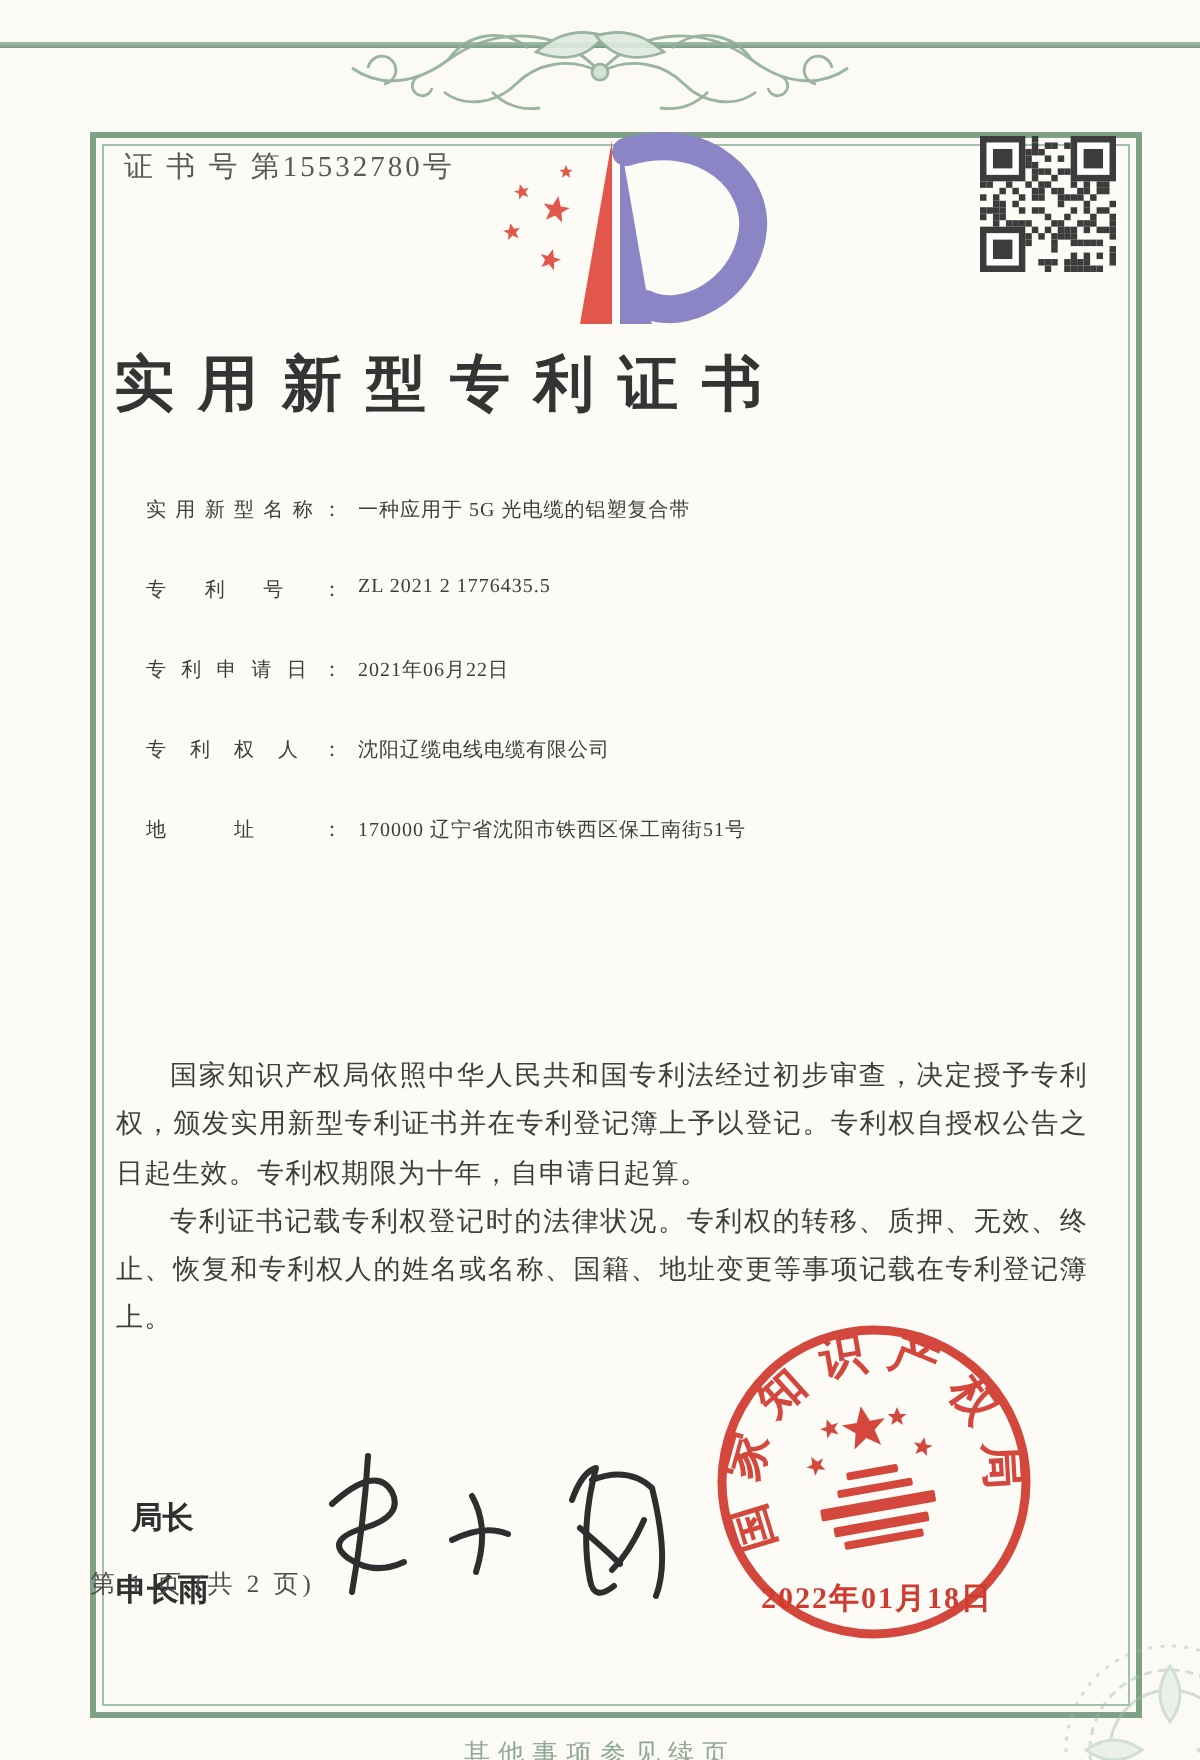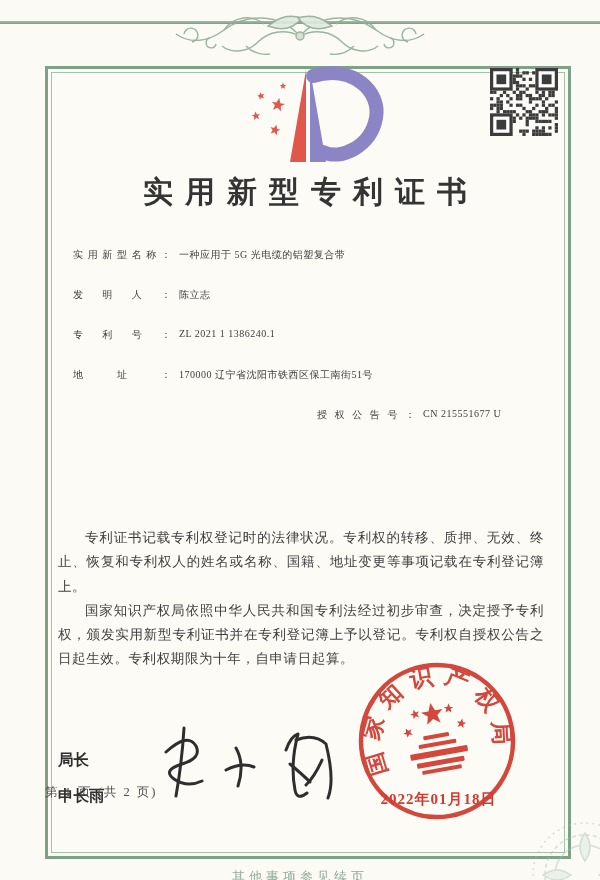--- a/index.html
+++ b/index.html
@@ -17,36 +17,36 @@
          border:3px solid #7fa287;background:#fcfbf6;}
   .frame-inner{position:absolute;inset:3px;border:1px solid #a3c2aa;}
 
   .cert-no{position:absolute;left:62px;top:74px;font-size:14.5px;color:#5a5a5a;
            letter-spacing:1.5px;}
 
   .logo{position:absolute;left:233px;top:58px;width:160px;height:112px;}
   .qr{position:absolute;left:490px;top:68px;width:68px;height:68px;}
 
   .title{position:absolute;left:45px;top:172px;width:520px;margin:0;
-         text-align:center;font-size:30px;font-weight:600;color:#343434;
+         font-size:30px;font-weight:600;color:#343434;
          letter-spacing:12px;text-indent:12px;}
 
   .content{position:absolute;left:58px;top:248px;width:486px;}
   .row{height:40px;font-size:10px;position:relative;white-space:nowrap;margin-left:15px;}
   .lbl{display:inline-block;width:98px;text-align:justify;text-align-last:justify;
        vertical-align:top;color:#3d3d3d;}
   .val{margin-left:8px;color:#3d3d3d;letter-spacing:.5px;}
   .pair2{position:absolute;left:244px;top:0;}
 
   .paras{position:absolute;left:58px;top:526px;width:486px;}
   .paras p{margin:0;font-size:13.5px;line-height:1.8;text-indent:2em;
            text-align:justify;letter-spacing:.6px;color:#3f3f3f;}
 
   .director{position:absolute;left:58px;top:742px;font-size:15.5px;font-weight:600;
-            color:#2f2f2f;line-height:36px;}
+            color:#2f2f2f;line-height:36px;text-align:center;}
   .signature{position:absolute;left:138px;top:718px;width:205px;height:100px;}
 
   .seal-wrap{position:absolute;left:352px;top:656px;width:170px;height:170px;
              transform:rotate(-10deg);opacity:.92;}
   .seal-date{position:absolute;left:366px;top:790px;width:145px;text-align:center;
              color:#cf3b30;font-size:15px;font-weight:700;letter-spacing:1px;}
 
   .green-orn{position:absolute;left:505px;top:795px;width:160px;height:160px;opacity:.45;}
 
   .footer{position:absolute;left:45px;top:784px;width:468px;text-align:left;
@@ -73,20 +73,21 @@
       </g>
       <use href="#flhalf" transform="translate(300,0) scale(-1,1)"></use>
       <circle cx="150" cy="34" r="4" fill="#cfe0d3"></circle>
     </g>
   </svg>
 
   <div class="frame">
     <div class="frame-inner"></div>
   </div>
 
+  <div class="cert-no">证 书 号 第15532780号</div>
 
   <svg class="logo" viewBox="0 0 160 112">
     <defs>
       <path id="st" d="M0,-10 L2.9,-3.1 L9.5,-3.1 L4.2,1.2 L5.9,8.1 L0,4 L-5.9,8.1 L-4.2,1.2 L-9.5,-3.1 L-2.9,-3.1 Z"></path>
     </defs>
     <path d="M80,18 C120,6 148,34 143,60 C138,88 108,103 90,94" stroke="#8b84c5" stroke-width="14" fill="none" stroke-linecap="round"></path>
     <path d="M73,12 L57,104 L73,104 Z" fill="#e2574b"></path>
     <path d="M77,12 L77,104 L93,104 Z" fill="#8b84c5"></path>
     <g fill="#e2574b">
       <use href="#st" transform="translate(50,28) scale(.35)"></use>
@@ -238,36 +239,38 @@
       <rect x="8" y="64" width="12" height="12" fill="#3c3c3c"></rect>
     </svg>
 
   <h1 class="title">实用新型专利证书</h1>
 
   <div class="content">
     <div class="row">
       <span class="lbl">实用新型名称：</span><span class="val">一种应用于 5G 光电缆的铝塑复合带</span>
     </div>
     <div class="row">
-      <span class="lbl">发明人：</span><span class="val">陈立志</span>
-    </div>
-    <div class="row">
-      <span class="lbl">专利号：</span><span class="val">ZL 2021 1 1386240.1</span>
+      <span class="lbl">专利号：</span><span class="val">ZL 2021 2 1776435.5</span>
+    </div>
+    <div class="row">
+      <span class="lbl">专利申请日：</span><span class="val">2021年06月22日</span>
+    </div>
+    <div class="row">
+      <span class="lbl">专利权人：</span><span class="val">沈阳辽缆电线电缆有限公司</span>
     </div>
     <div class="row">
       <span class="lbl">地址：</span><span class="val">170000 辽宁省沈阳市铁西区保工南街51号</span>
     </div>
     <div class="row">
-      <span class="pair2"><span class="lbl">授权公告号：</span><span class="val">CN 215551677 U</span></span>
     </div>
   </div>
 
   <div class="paras">
+    <p>国家知识产权局依照中华人民共和国专利法经过初步审查，决定授予专利权，颁发实用新型专利证书并在专利登记簿上予以登记。专利权自授权公告之日起生效。专利权期限为十年，自申请日起算。</p>
     <p>专利证书记载专利权登记时的法律状况。专利权的转移、质押、无效、终止、恢复和专利权人的姓名或名称、国籍、地址变更等事项记载在专利登记簿上。</p>
-    <p>国家知识产权局依照中华人民共和国专利法经过初步审查，决定授予专利权，颁发实用新型专利证书并在专利登记簿上予以登记。专利权自授权公告之日起生效。专利权期限为十年，自申请日起算。</p>
   </div>
 
   <div class="director">
     <div>局长</div>
     <div>申长雨</div>
   </div>
 
   <svg class="signature" viewBox="0 0 205 100">
     <g stroke="#2e2e2e" stroke-width="3" fill="none" stroke-linecap="round" stroke-linejoin="round">
       <path d="M28,34 q22,-20 30,-6 q6,12 -14,18 q-20,6 -8,15 q13,9 28,2"></path>

